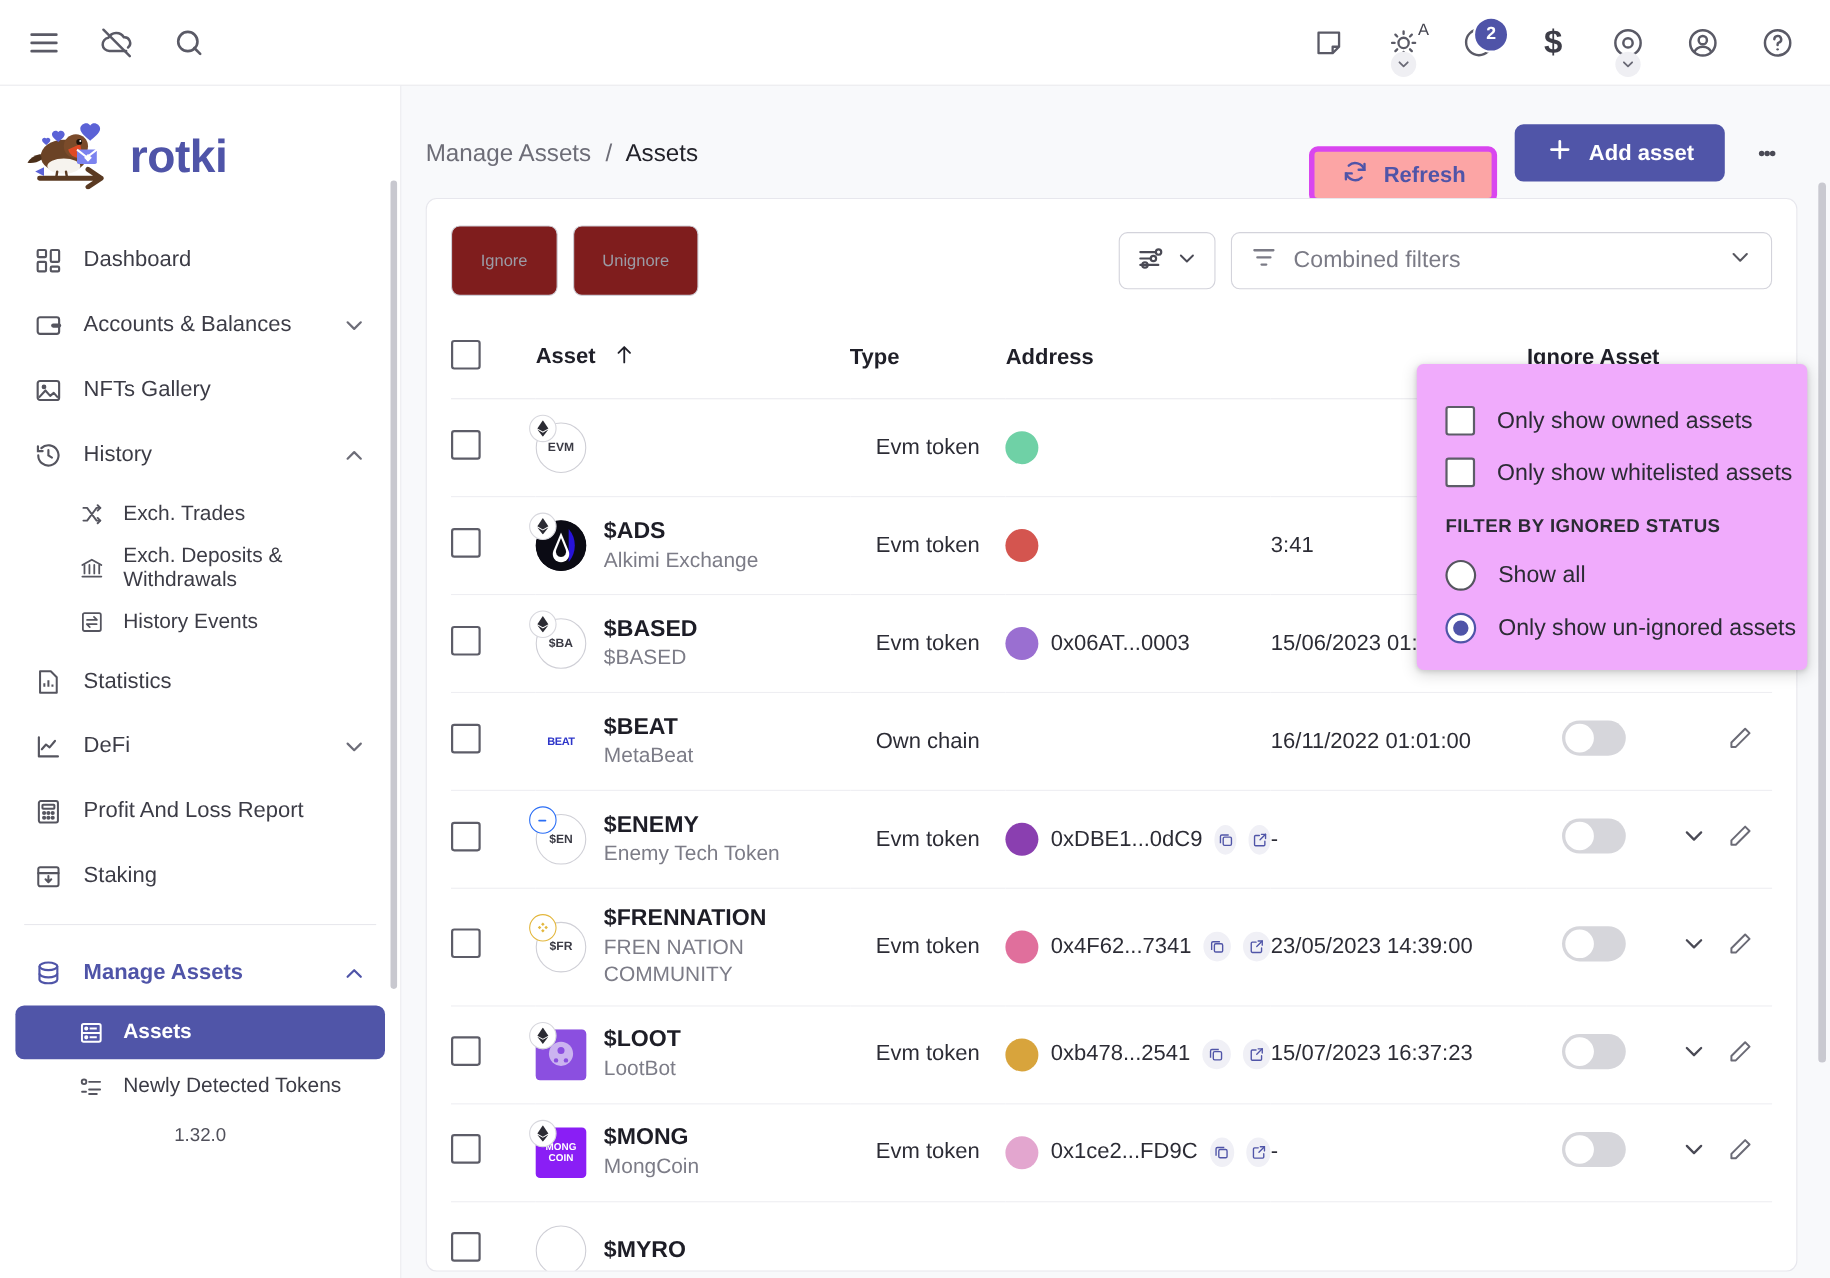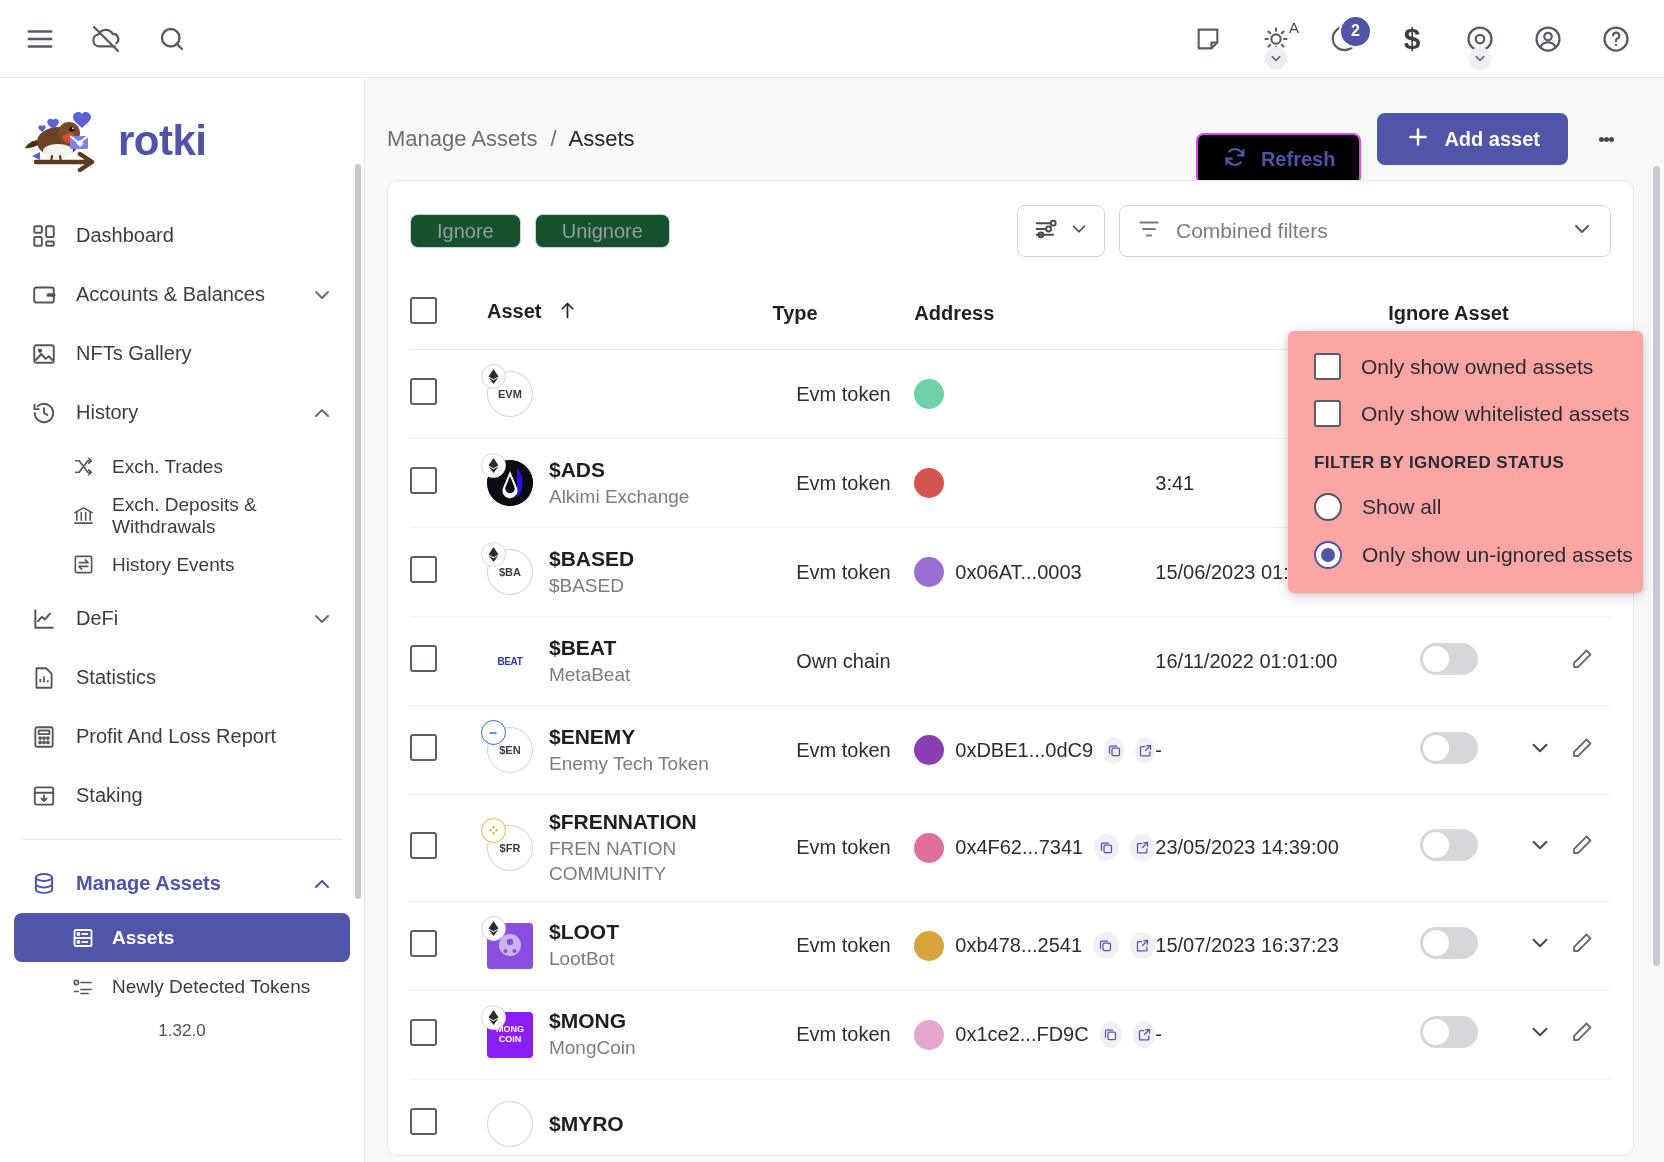--- a/index.html
+++ b/index.html
@@ -91,36 +91,36 @@
   .crumb { font-size: 22px; color: #6d6d77; }
   .crumb .sep { margin: 0 7px; }
   .crumb .cur { color: #23232b; }
   .head-actions { margin-left: auto; display: flex; align-items: center; gap: 16px; }
   .btn {
     height: 52px; border-radius: 8px; font-size: 20px; font-weight: 700;
     display: inline-flex; align-items: center; gap: 13px;
     padding: 0 24px; cursor: pointer; border: none;
     font-family: inherit;
   }
-  .btn-outline { background: #000000; border: 2px solid #d946ef; color: #4f54a8; margin-top: 40px; }
+  .btn-outline { background: #fca5a5; border: 5px solid #d946ef; color: #4f54a8; margin-top: 40px; }
   .btn-primary { background: #5055a8; color: #fff; padding: 0 28px; }
   .kebab { width: 44px; height: 44px; display:flex; align-items:center; justify-content:center; cursor:pointer; border-radius: 50%; color:#4a4a55;}
   .kebab i { display:block; width:5px; height:5px; border-radius:50%; background:#4a4a55; margin:2px 0; }
 
   
   .card {
     background: #fff; border: 1px solid #e7e7ed; border-radius: 10px;
     margin-top: 6px; height: calc(100% - 82px);
     overflow: hidden; position: relative;
   }
   .card-toolbar { display: flex; align-items: center; padding: 24px 22px 18px 22px; gap: 14px; }
   .btn-ghost {
-    height: 34px; padding: 0 26px; border-radius: 8px;
-    border: 1px solid #cfcfd7; background: #14532d; color: #9b9ba5;
-    font-size: 20px; font-family: inherit; cursor: pointer;
+    height: 64px; padding: 0 26px; border-radius: 8px;
+    border: 1px solid #cfcfd7; background: #7f1d1d; color: #9b9ba5;
+    font-size: 15px; font-family: inherit; cursor: pointer;
   }
   .tool-right { margin-left: auto; display: flex; align-items: center; gap: 14px; }
   .filter-btn {
     height: 52px; width: 88px; border: 1px solid #d3d3db; border-radius: 8px;
     background: #fff; display: flex; align-items: center; justify-content: center;
     gap: 8px; cursor: pointer; color: #4a4a55;
   }
   .combined {
     height: 52px; width: 492px; border: 1px solid #d3d3db; border-radius: 8px;
     background: #fff; display: flex; align-items: center; gap: 14px;
@@ -183,23 +183,23 @@
   .toggle::after {
     content: ''; position: absolute; left: 3px; top: 3px;
     width: 26px; height: 26px; border-radius: 50%; background: #fff;
   }
   .chev-row { color: #4a4a55; cursor: pointer; display:inline-flex; }
   .pencil { color: #6b6b76; display:inline-flex; cursor:pointer; }
 
   
   .dropdown {
     position: absolute; left: 923px; top: 253px; width: 355px;
-    background: #fca5a5; border-radius: 6px;
+    background: #f0abfc; border-radius: 6px;
     box-shadow: 0 3px 14px rgba(0,0,0,.17), 0 1px 4px rgba(0,0,0,.10);
-    padding: 12px 0 14px 0; z-index: 50;
+    padding: 28px 0 14px 0; z-index: 50;
   }
   .dd-row {
     display: flex; align-items: center; gap: 20px;
     padding: 10px 0 10px 26px; font-size: 21px; color: #2b2b34; cursor: pointer;
   }
   .dd-check { width: 27px; height: 27px; border: 2px solid #5d5d68; border-radius: 3px; flex: 0 0 27px; background:#fff; }
   .dd-radio {
     width: 28px; height: 28px; border-radius: 50%; border: 2px solid #55555f;
     flex: 0 0 28px; background: #fff; position: relative;
   }
@@ -410,41 +410,41 @@
             <svg width="23" height="23" viewBox="0 0 24 24" fill="none" stroke="currentColor" stroke-width="1.7" stroke-linecap="round" stroke-linejoin="round">
               <rect x="3.5" y="3.5" width="17" height="17" rx="1.6"></rect>
               <path d="M7.5 10h9M14 7.2L16.8 10M16.5 14h-9M10 16.8L7.2 14"></path>
               </svg>
           </span>
           <span class="ni-label">History Events</span>
         </div>
 
         <div class="navitem">
           <span class="ni-icon">
+            <svg width="26" height="26" viewBox="0 0 24 24" fill="none" stroke="currentColor" stroke-width="1.7" stroke-linejoin="round">
+              <path d="M5 3h9l5 5v13H5z"></path>
+                <path d="M8.6 16v-3M12 16v-5.5M15.4 16v-2"></path>
+              </svg>
+          </span>
+          <span class="ni-label">Statistics</span>
+        </div>
+
+        <div class="navitem">
+          <span class="ni-icon">
             <svg width="26" height="26" viewBox="0 0 24 24" fill="none" stroke="currentColor" stroke-width="1.8" stroke-linecap="round" stroke-linejoin="round">
               <path d="M4 4v16h16"></path>
                 <path d="M6.5 14l3.5-4 3 2.4 4.5-5.4"></path>
               </svg>
           </span>
           <span class="ni-label">DeFi</span>
           <span class="ni-caret">
             <svg width="24" height="24" viewBox="0 0 24 24" fill="none" stroke="currentColor" stroke-width="2" stroke-linecap="round" stroke-linejoin="round">
                 <path d="M6 9l6 6 6-6"></path>
               </svg>
           </span>
-        </div>
-
-        <div class="navitem">
-          <span class="ni-icon">
-            <svg width="26" height="26" viewBox="0 0 24 24" fill="none" stroke="currentColor" stroke-width="1.7" stroke-linejoin="round">
-              <path d="M5 3h9l5 5v13H5z"></path>
-                <path d="M8.6 16v-3M12 16v-5.5M15.4 16v-2"></path>
-              </svg>
-          </span>
-          <span class="ni-label">Statistics</span>
         </div>
 
         <div class="navitem">
           <span class="ni-icon">
             <svg width="26" height="26" viewBox="0 0 24 24" fill="none" stroke="currentColor" stroke-width="1.7">
               <rect x="4" y="3" width="16" height="18" rx="1.6"></rect>
                 <rect x="7" y="6" width="10" height="3.4" rx=".6"></rect>
               <circle cx="8.4" cy="13" r=".9" fill="currentColor"></circle>
                 <circle cx="12" cy="13" r=".9" fill="currentColor"></circle>
                 <circle cx="15.6" cy="13" r=".9" fill="currentColor"></circle>

